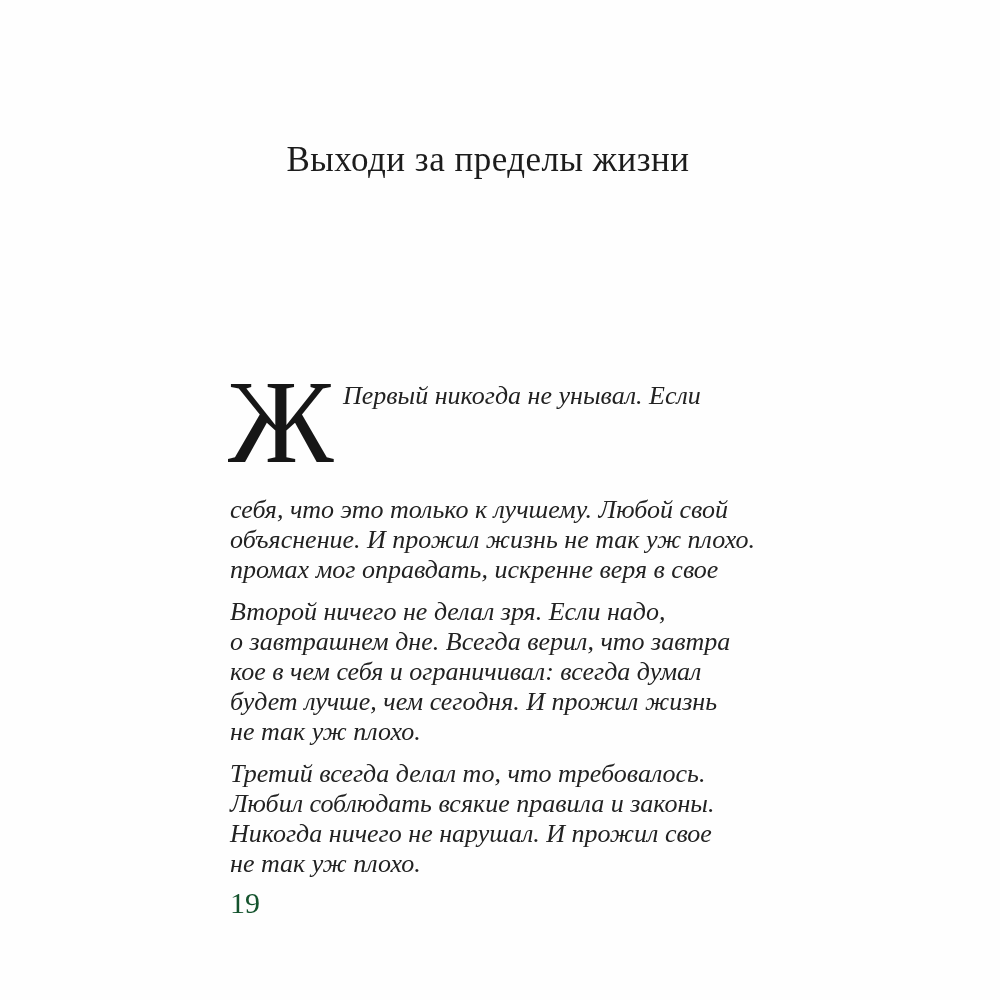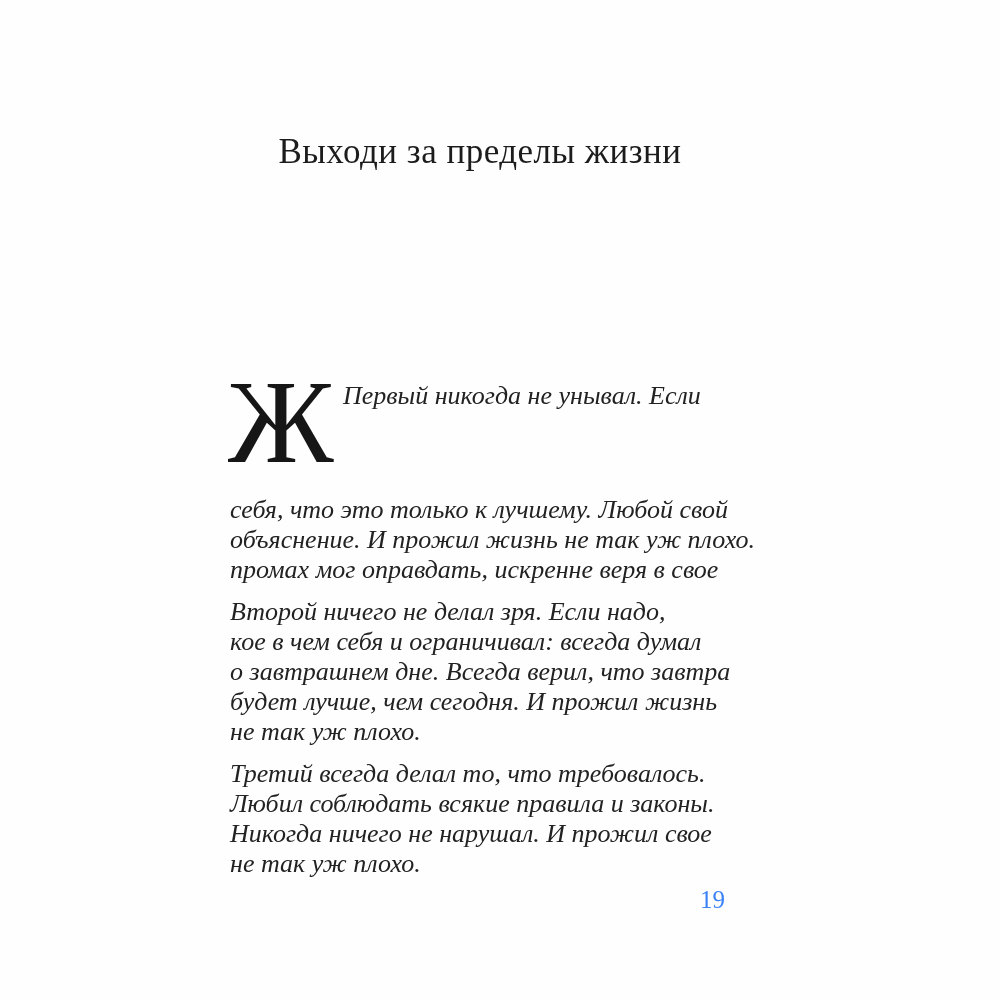--- a/index.html
+++ b/index.html
@@ -14,21 +14,21 @@
     background: #fefefe;
     overflow: hidden;
     font-family: "Liberation Serif", "DejaVu Serif", serif;
     color: #1c1c1c;
   }
   .title {
     position: absolute;
     top: 132px;
     left: 230px;
     width: 500px;
-    margin: 0;
+    margin: 8px;
     text-align: center;
     font-size: 35px;
     font-weight: 400;
     letter-spacing: 0.5px;
     color: #1c1c1c;
   }
   .body-text {
     position: absolute;
     top: 381px;
     left: 230px;
@@ -65,24 +65,24 @@
   }
   .line {
     display: block;
     white-space: nowrap;
   }
   .page-number {
     position: absolute;
     top: 886px;
     left: 230px;
     width: 495px;
-    text-align: right;
-    font-size: 25px;
+    text-align: left;
+    font-size: 30px;
     font-style: normal;
-    color: #3b82f6;
+    color: #14532d;
   }
 </style>
 </head>
 <body>
 
 <div class="page">
 
   <h1 class="title">Выходи за пределы жизни</h1>
 
   <div class="body-text">
@@ -97,22 +97,22 @@
     </div>
 
     <p class="para cont">
       <span class="line">себя, что это только к лучшему. Любой свой</span>
       <span class="line">объяснение. И прожил жизнь не так уж плохо.</span>
       <span class="line">промах мог оправдать, искренне веря в свое</span>
     </p>
 
     <p class="para">
       <span class="line">Второй ничего не делал зря. Если надо,</span>
+      <span class="line">о завтрашнем дне. Всегда верил, что завтра</span>
       <span class="line">кое в чем себя и ограничивал: всегда думал</span>
-      <span class="line">о завтрашнем дне. Всегда верил, что завтра</span>
       <span class="line">будет лучше, чем сегодня. И прожил жизнь</span>
       <span class="line">не так уж плохо.</span>
     </p>
 
     <p class="para">
       <span class="line">Третий всегда делал то, что требовалось.</span>
       <span class="line">Любил соблюдать всякие правила и законы.</span>
       <span class="line">Никогда ничего не нарушал. И прожил свое</span>
       <span class="line">не так уж плохо.</span>
     </p>

